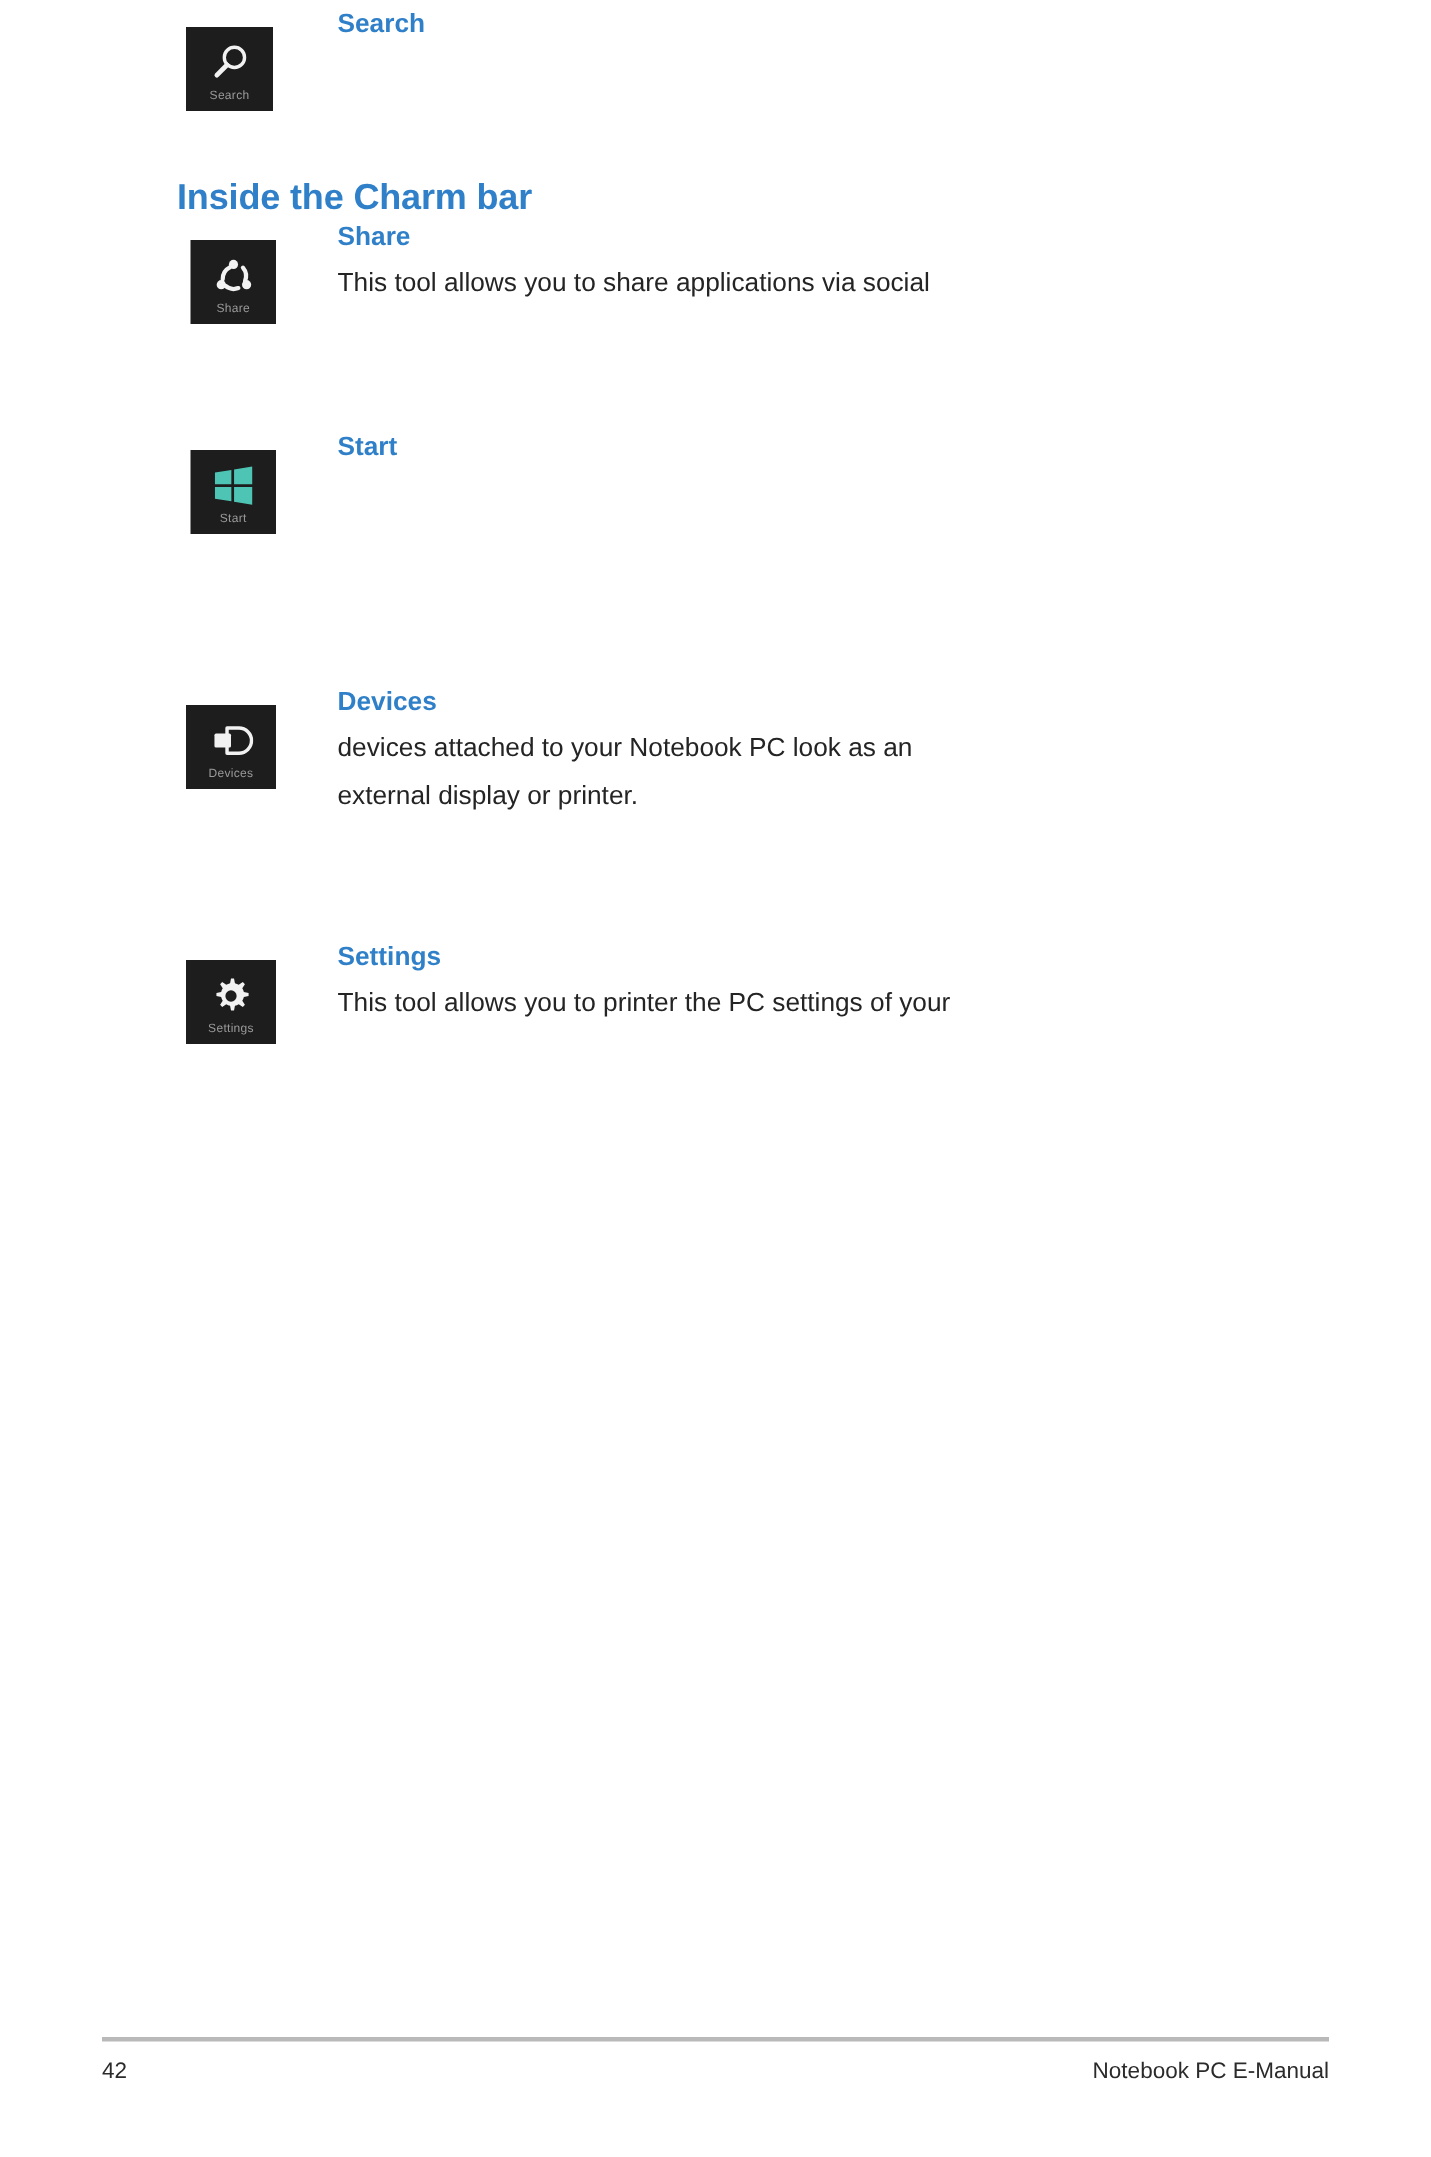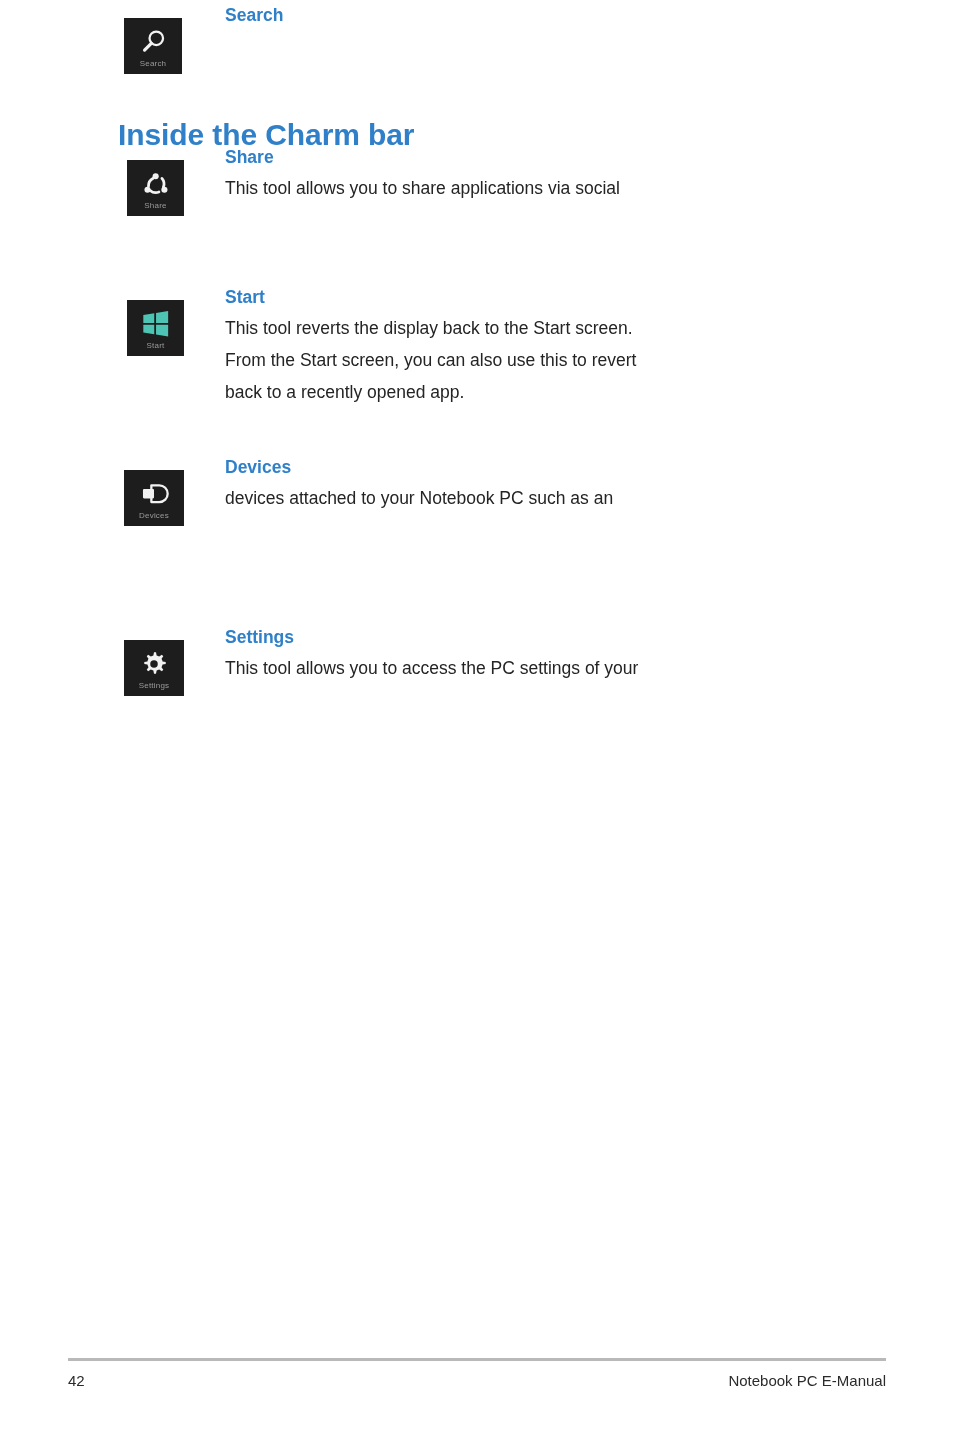--- a/index.html
+++ b/index.html
@@ -21,21 +21,21 @@
     top: 0;
     width: 954px;
     height: 1438px;
   }
 
   
   .page-heading {
     position: absolute;
     left: 118px;
     top: 118px;
-    font-size: 30px;
+    font-size: 24px;
     font-weight: bold;
     color: #2f80c8;
     letter-spacing: -0.1px;
     white-space: nowrap;
   }
 
   .charm-entry {
     position: relative;
     display: block;
     width: 954px;
@@ -172,60 +172,56 @@
           <path d="M2.5 5.6 L14.6 3.6 L14.6 14.3 L2.5 14.3 Z" fill="#4ec5b4"></path>
           <path d="M16.6 3.3 L30 1.1 L30 14.3 L16.6 14.3 Z" fill="#4ec5b4"></path>
           <path d="M2.5 16.3 L14.6 16.3 L14.6 26.8 L2.5 24.9 Z" fill="#4ec5b4"></path>
           <path d="M16.6 16.3 L30 16.3 L30 29.4 L16.6 27.2 Z" fill="#4ec5b4"></path>
         </svg>
       </div>
       <div class="tile-label">Start</div>
     </div>
     <div class="charm-body" style="top:286px;">
       <div class="charm-title">Start</div>
-      <div class="charm-desc">
-        <span class="ln">This tool reverts the display back to the Start screen.</span>
-        <span class="ln">From the Start screen, you can also use this to revert</span>
-        <span class="ln">back to a recently opened app.</span>
-      </div>
     </div>
   </div>
 
   <div class="charm-entry">
     <div class="charm-tile" style="left:124px; top:470px; width:60px; height:56px;">
       <div class="tile-icon">
         <svg width="30" height="24" viewBox="0 0 34 26" aria-hidden="true">
           <path d="M14 3.2 H23 a9.5 9.5 0 0 1 0 19 H14 Z" fill="none" stroke="#f2f2f2" stroke-width="2.6" stroke-linejoin="round"></path>
           <rect x="4.5" y="7.4" width="12.5" height="10.6" rx="1.2" fill="#f2f2f2"></rect>
         </svg>
       </div>
       <div class="tile-label">Devices</div>
     </div>
     <div class="charm-body" style="top:456px;">
       <div class="charm-title">Devices</div>
       <div class="charm-desc">
-        <span class="ln">devices attached to your Notebook PC such as an</span>
+        <span class="ln">devices attached to your Notebook PC look as an</span>
+        <span class="ln">external display or printer.</span>
       </div>
     </div>
   </div>
 
   <div class="charm-entry">
     <div class="charm-tile" style="left:124px; top:640px; width:60px; height:56px;">
       <div class="tile-icon">
         <svg width="28" height="28" viewBox="0 0 32 32" aria-hidden="true">
           <path fill="#f2f2f2" d="M16 2.6l2.3 0 .7 3.6a10.6 10.6 0 0 1 2.9 1.2l3.1-2 1.6 1.6-2 3.1a10.6 10.6 0 0 1 1.2 2.9l3.6.7 0 2.3-3.6.7a10.6 10.6 0 0 1-1.2 2.9l2 3.1-1.6 1.6-3.1-2a10.6 10.6 0 0 1-2.9 1.2l-.7 3.6-2.3 0-.7-3.6a10.6 10.6 0 0 1-2.9-1.2l-3.1 2-1.6-1.6 2-3.1a10.6 10.6 0 0 1-1.2-2.9l-3.6-.7 0-2.3 3.6-.7a10.6 10.6 0 0 1 1.2-2.9l-2-3.1 1.6-1.6 3.1 2a10.6 10.6 0 0 1 2.9-1.2z"></path>
           <circle cx="16" cy="16" r="4.3" fill="#1d1d1d"></circle>
         </svg>
       </div>
       <div class="tile-label">Settings</div>
     </div>
     <div class="charm-body" style="top:626px;">
       <div class="charm-title">Settings</div>
       <div class="charm-desc">
-        <span class="ln">This tool allows you to access the PC settings of your</span>
+        <span class="ln">This tool allows you to printer the PC settings of your</span>
       </div>
     </div>
   </div>
 
   <div class="footer-rule"></div>
   <div class="footer-page-number">42</div>
   <div class="footer-doc-title">Notebook PC E-Manual</div>
 
 </div>
 

